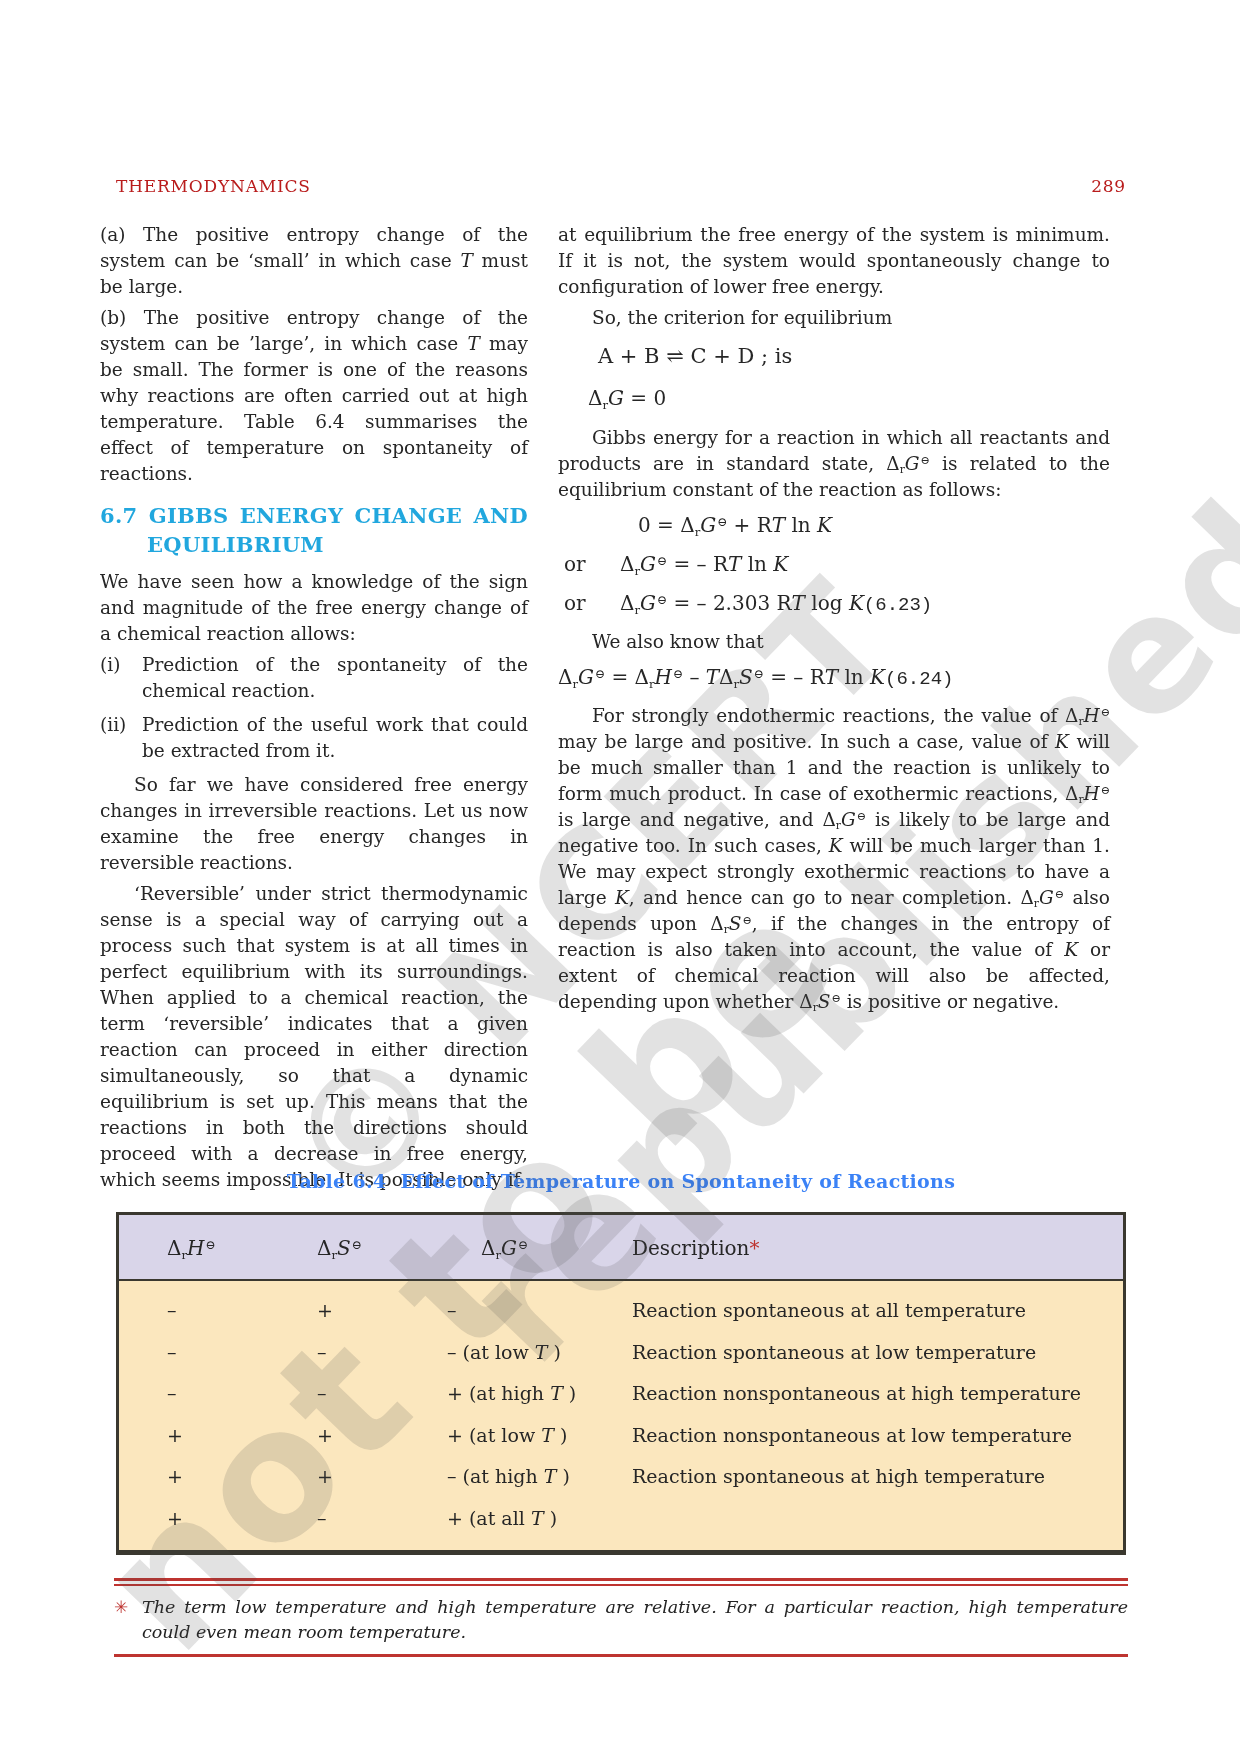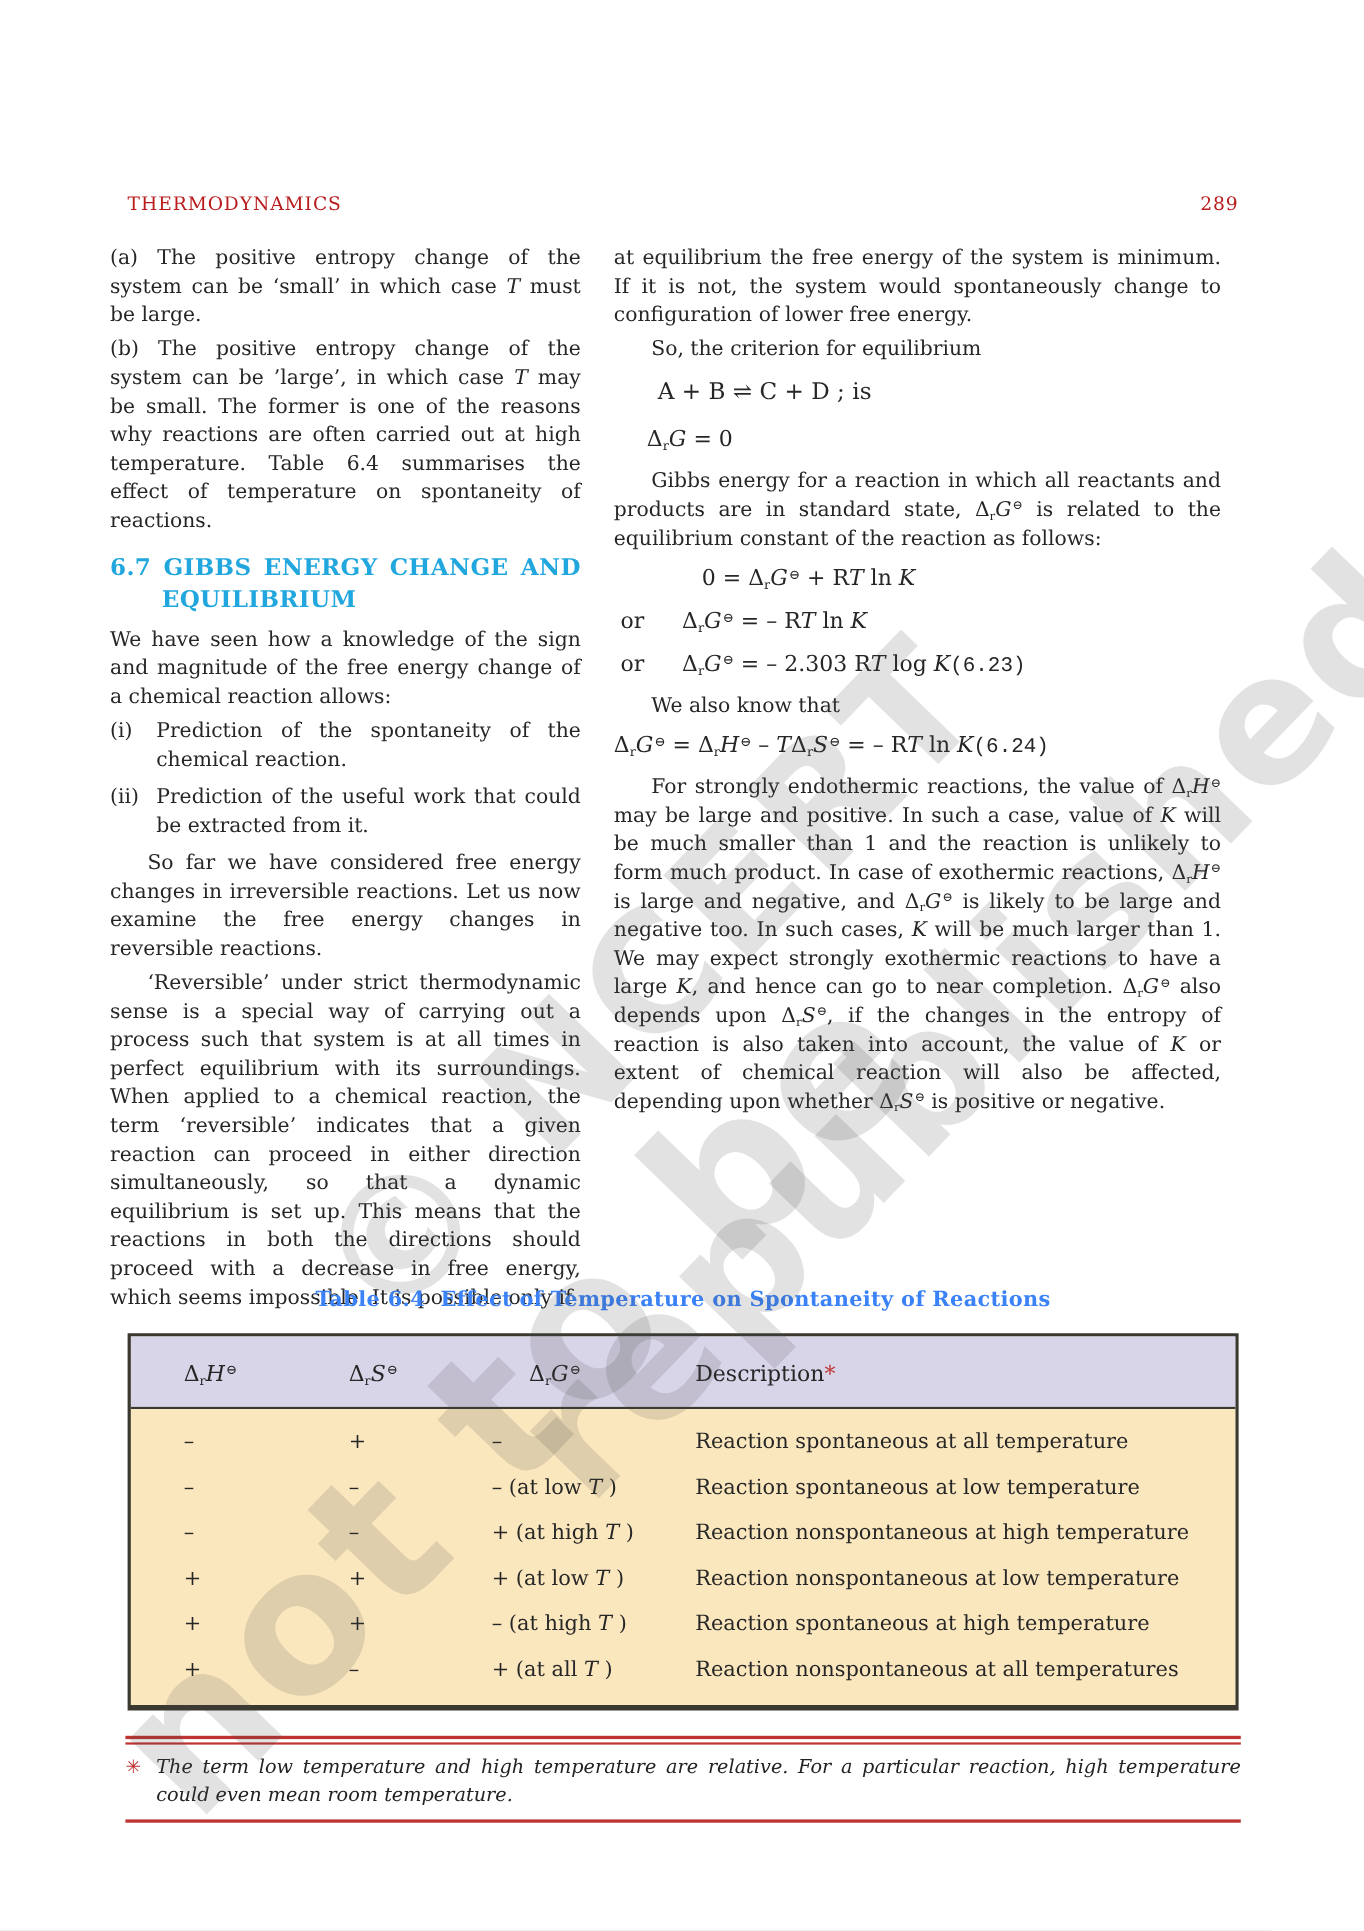--- a/index.html
+++ b/index.html
@@ -174,21 +174,20 @@
         <div class="t-row">
           <span>+</span>
           <span>+</span>
           <span>– (at high <i>T</i> )</span>
           <span>Reaction spontaneous at high temperature</span>
         </div>
         <div class="t-row">
           <span>+</span>
           <span>–</span>
           <span>+ (at all <i>T</i> )</span>
-          <span>Reaction nonspontaneous at all temperatures</span>
         </div>
       </div>
     </div>
   </section>
 
   <footer class="fn-sec">
     <div class="rule-a"></div>
     <div class="rule-b"></div>
     <div class="fn">
       <span class="fn-star">✳</span>

